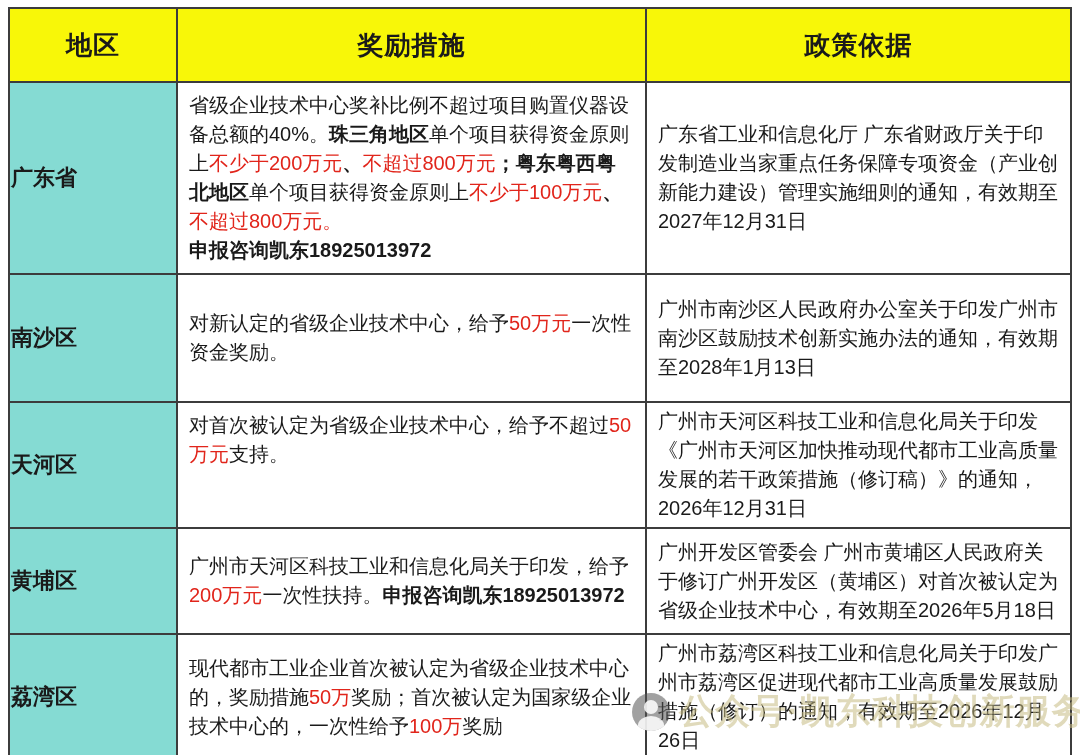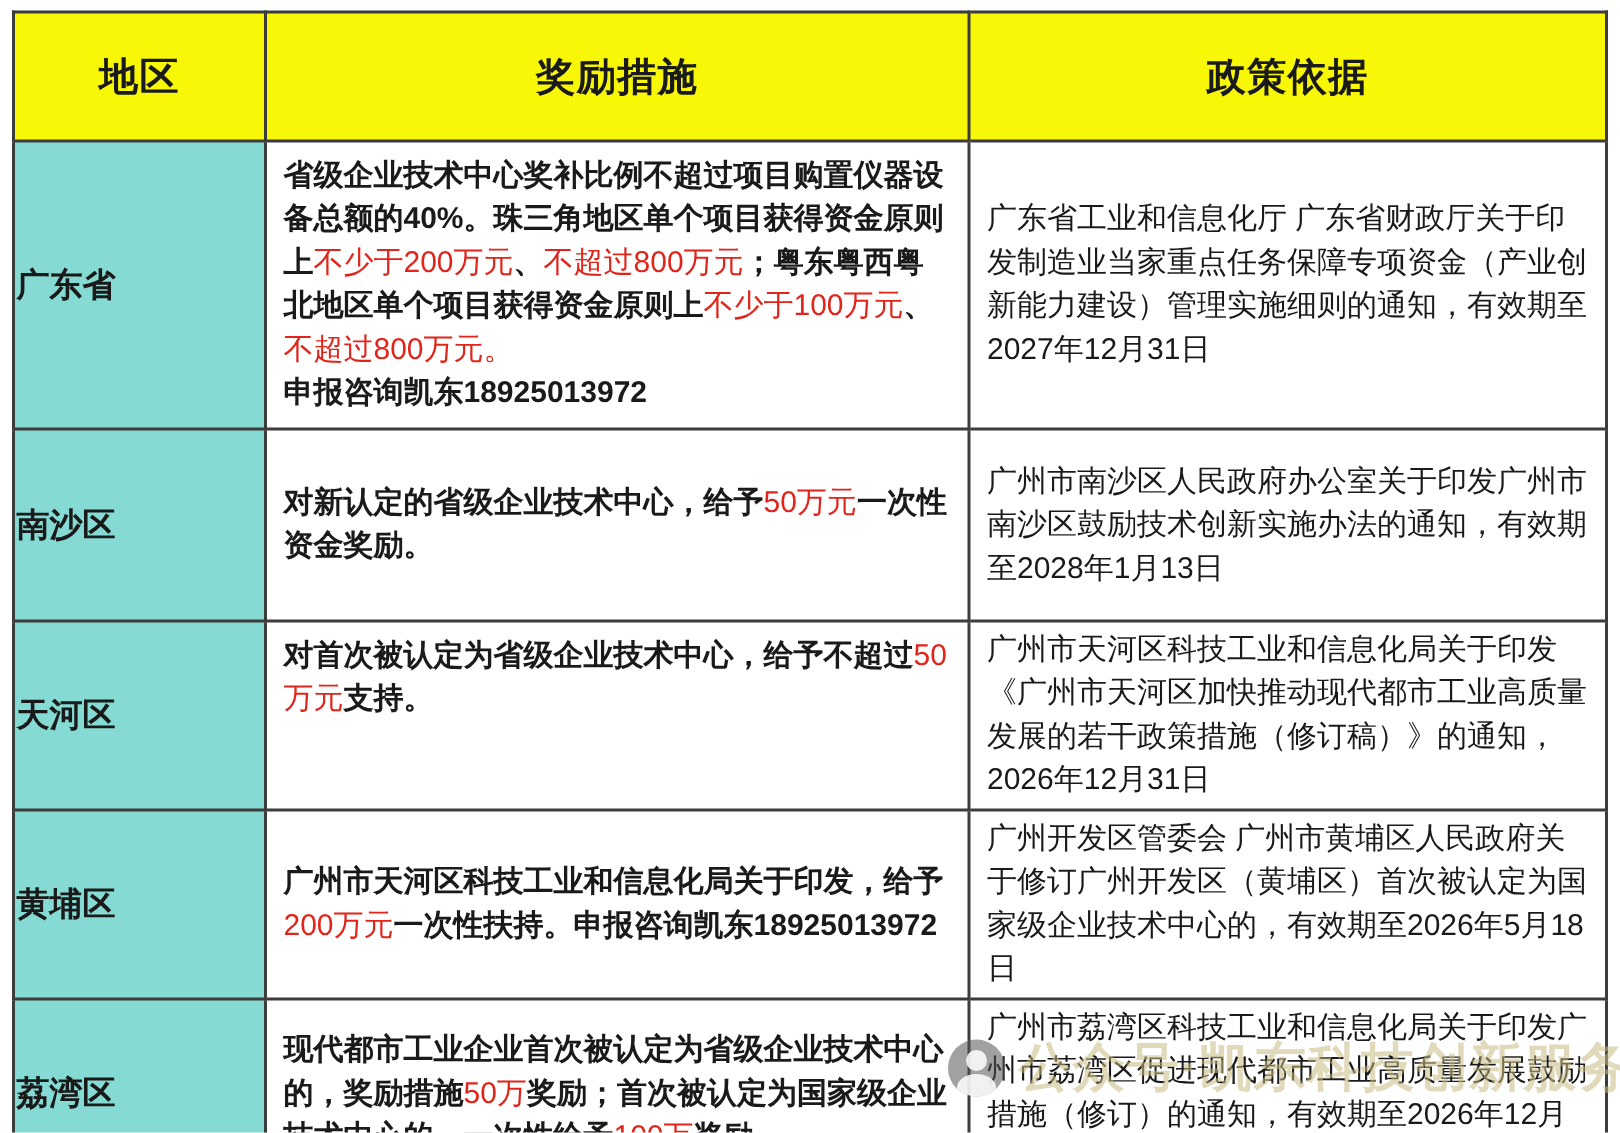--- a/index.html
+++ b/index.html
@@ -20,21 +20,21 @@
   table.policy-table{
     position:absolute;left:8px;top:7px;width:1062px;
     border-collapse:collapse;table-layout:fixed;
   }
   col.c1{width:168px;}
   col.c2{width:469px;}
   col.c3{width:425px;}
   th,td{border:2px solid var(--border);}
   thead th{
     background:var(--yellow);
-    height:86px;
+    height:74px;
     font-size:26px;font-weight:bold;
     text-align:center;vertical-align:middle;
     letter-spacing:1px;
   }
   td.region{
     background:var(--cyan);
     font-size:22px;font-weight:bold;
     text-align:left;vertical-align:middle;
   }
   td.measures{
@@ -51,21 +51,21 @@
     vertical-align:middle;
   }
   tbody tr:nth-child(1){height:192px;}
   tbody tr:nth-child(2){height:128px;}
   tbody tr:nth-child(3){height:125px;}
   tbody tr:nth-child(4){height:106px;}
   tbody tr:nth-child(5){height:112px;}
   tbody tr:nth-child(1) td.measures,
   tbody tr:nth-child(3) td.measures{vertical-align:top;}
   tbody tr:nth-child(3) td.policy{vertical-align:top;}
-  .s-n{font-weight:bold;color:var(--ink);}
+  .s-n{font-weight:normal;color:var(--ink);}
   .s-b{font-weight:bold;color:var(--ink);}
   .s-r{font-weight:normal;color:var(--red);}
   .watermark{
     position:absolute;left:632px;top:688px;
     display:flex;align-items:center;gap:9px;
     z-index:5;pointer-events:none;
   }
   .wm-icon{
     width:38px;height:38px;border-radius:50%;
     background:rgba(84,84,84,0.55);
@@ -114,21 +114,21 @@
         <td class="policy">广州市南沙区人民政府办公室关于印发广州市南沙区鼓励技术创新实施办法的通知，有效期至2028年1月13日</td>
       </tr>
       <tr>
         <td class="region">天河区</td>
         <td class="measures"><span class="s-n">对首次被认定为省级企业技术中心，给予不超过</span><span class="s-r">50万元</span><span class="s-n">支持。</span></td>
         <td class="policy">广州市天河区科技工业和信息化局关于印发《广州市天河区加快推动现代都市工业高质量发展的若干政策措施（修订稿）》的通知，2026年12月31日</td>
       </tr>
       <tr>
         <td class="region">黄埔区</td>
         <td class="measures"><span class="s-n">广州市天河区科技工业和信息化局关于印发，给予</span><span class="s-r">200万元</span><span class="s-n">一次性扶持。</span><span class="s-b">申报咨询凯东18925013972</span></td>
-        <td class="policy">广州开发区管委会 广州市黄埔区人民政府关于修订广州开发区（黄埔区）首次被认定为国家级企业技术中心的，有效期至2026年5月18日</td>
+        <td class="policy">广州开发区管委会 广州市黄埔区人民政府关于修订广州开发区（黄埔区）对首次被认定为省级企业技术中心，有效期至2026年5月18日</td>
       </tr>
       <tr>
         <td class="region">荔湾区</td>
         <td class="measures"><span class="s-n">现代都市工业企业首次被认定为省级企业技术中心的，奖励措施</span><span class="s-r">50万</span><span class="s-n">奖励；首次被认定为国家级企业技术中心的，一次性给予</span><span class="s-r">100万</span><span class="s-n">奖励</span></td>
         <td class="policy">广州市荔湾区科技工业和信息化局关于印发广州市荔湾区促进现代都市工业高质量发展鼓励措施（修订）的通知，有效期至2026年12月26日</td>
       </tr>
     </tbody>
 </table>
 
 <div class="watermark">

